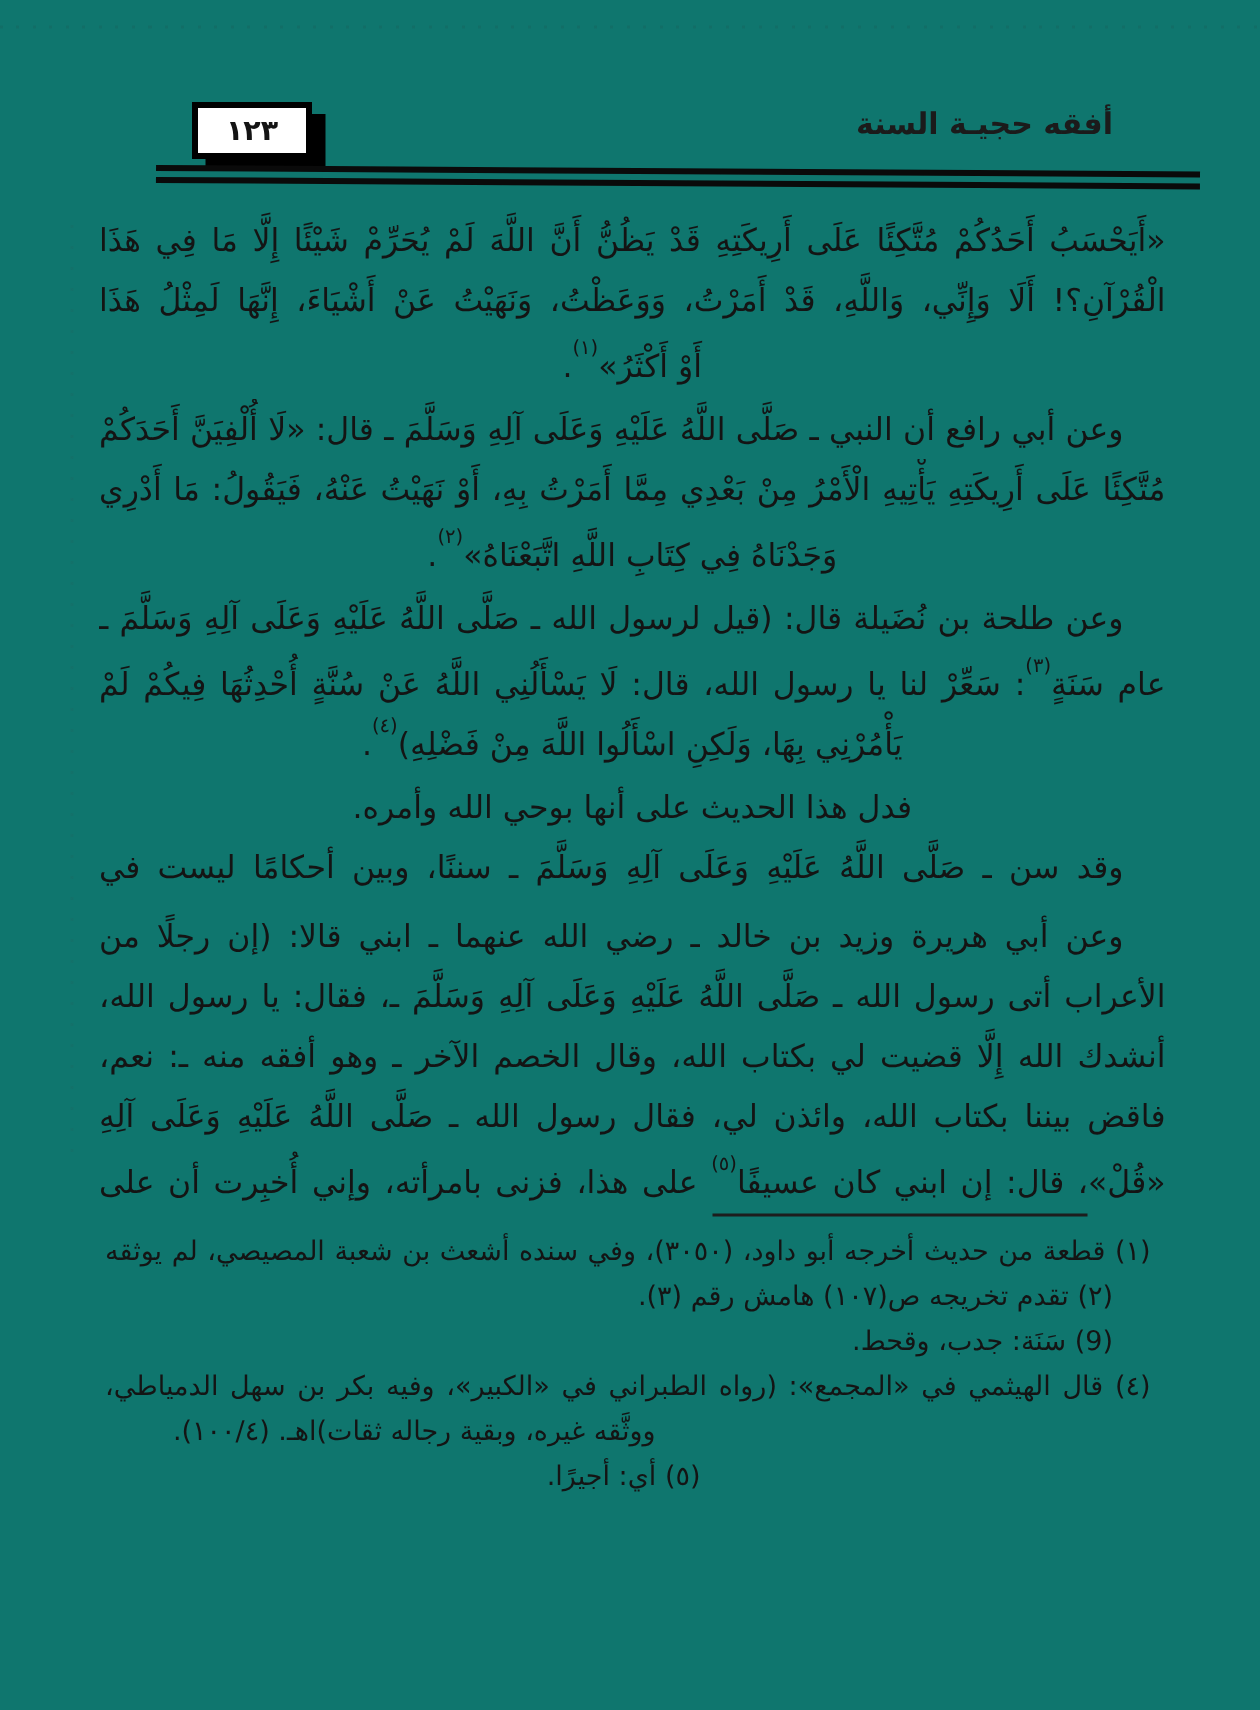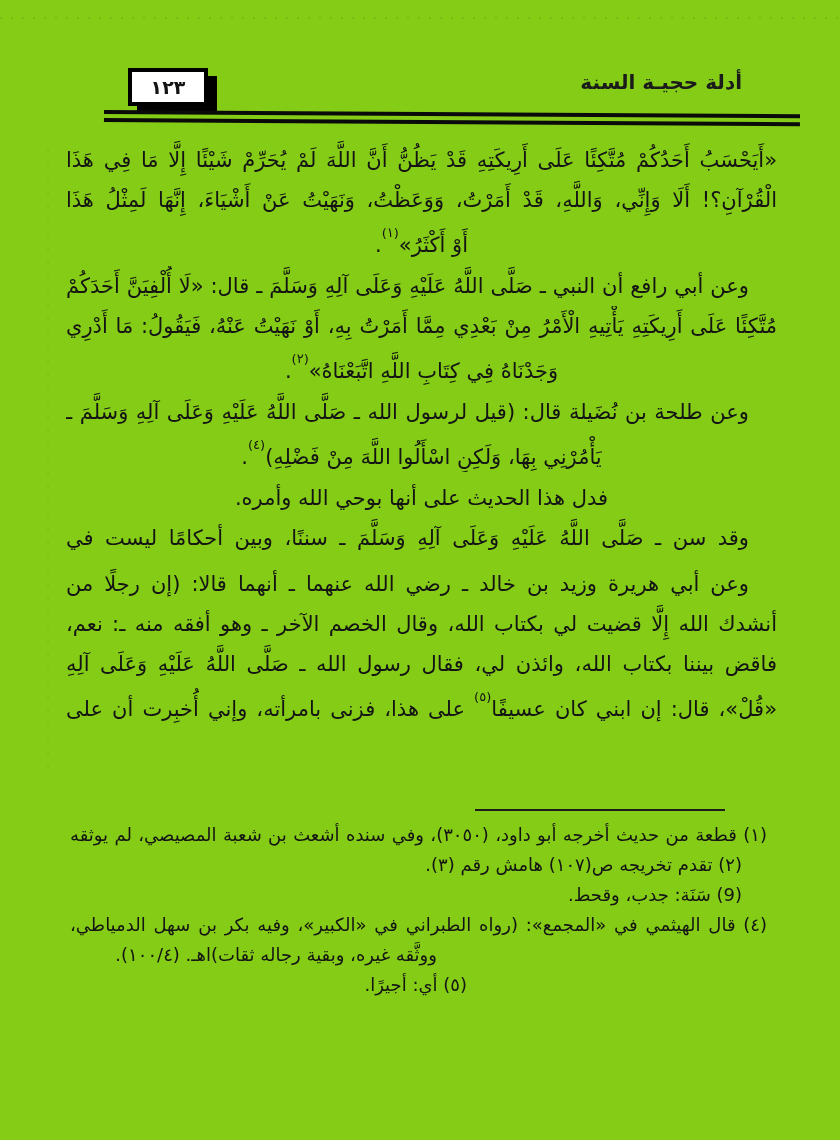--- a/index.html
+++ b/index.html
@@ -1,20 +1,20 @@
 <!DOCTYPE html>
 <html lang="ar" dir="rtl"><head>
 <meta charset="utf-8">
 <style>
   html,body{margin:0;padding:0;background:#e8e8e8;}
   .scan-page{
     position:relative;
     width:840px;height:1140px;
     margin:0 auto;
-    background:#84cc16;
+    background:#0f766e;
     font-family:"DejaVu Sans", sans-serif;
     color:#141414;
     overflow:hidden;
     direction:rtl;
   }
   
   .pagenum-box{
     position:absolute;left:128px;top:68px;
     width:72px;height:30px;
     background:#fff;
@@ -75,48 +75,50 @@
 
 <div class="scan-page">
 
   <div class="noise-top"></div>
   <div class="noise-left"></div>
 
   <div class="pagenum-box">
     <span>١٢٣</span>
   </div>
 
-  <div class="header-title">أدلة حجيـة السنة</div>
+  <div class="header-title">أفقه حجيـة السنة</div>
 
   <div class="double-rule">
     <div class="bar1"></div>
     <div class="bar2"></div>
   </div>
 
   <div class="body-text" id="body-text">
       <div class="paragraph">
         <div class="bline just">«أَيَحْسَبُ أَحَدُكُمْ مُتَّكِئًا عَلَى أَرِيكَتِهِ قَدْ يَظُنُّ أَنَّ اللَّهَ لَمْ يُحَرِّمْ شَيْئًا إِلَّا مَا فِي هَذَا</div>
         <div class="bline just">الْقُرْآنِ؟! أَلَا وَإِنِّي، وَاللَّهِ، قَدْ أَمَرْتُ، وَوَعَظْتُ، وَنَهَيْتُ عَنْ أَشْيَاءَ، إِنَّهَا لَمِثْلُ هَذَا الْقُرْآنِ</div>
         <div class="bline cent">أَوْ أَكْثَرُ»<sup class="fn-ref">(١)</sup>.</div>
       </div>
       <div class="paragraph">
         <div class="bline just" style="padding-right: 28px;">وعن أبي رافع أن النبي ـ صَلَّى اللَّهُ عَلَيْهِ وَعَلَى آلِهِ وَسَلَّمَ ـ قال: «لَا أُلْفِيَنَّ أَحَدَكُمْ</div>
         <div class="bline just">مُتَّكِئًا عَلَى أَرِيكَتِهِ يَأْتِيهِ الْأَمْرُ مِنْ بَعْدِي مِمَّا أَمَرْتُ بِهِ، أَوْ نَهَيْتُ عَنْهُ، فَيَقُولُ: مَا أَدْرِي مَا</div>
         <div class="bline cent">وَجَدْنَاهُ فِي كِتَابِ اللَّهِ اتَّبَعْنَاهُ»<sup class="fn-ref">(٢)</sup>.</div>
       </div>
       <div class="paragraph">
         <div class="bline just" style="padding-right: 28px;">وعن طلحة بن نُضَيلة قال: (قيل لرسول الله ـ صَلَّى اللَّهُ عَلَيْهِ وَعَلَى آلِهِ وَسَلَّمَ ـ في</div>
+        <div class="bline just">عام سَنَةٍ<sup class="fn-ref">(٣)</sup>: سَعِّرْ لنا يا رسول الله، قال: لَا يَسْأَلُنِي اللَّهُ عَنْ سُنَّةٍ أُحْدِثُهَا فِيكُمْ لَمْ</div>
         <div class="bline cent">يَأْمُرْنِي بِهَا، وَلَكِنِ اسْأَلُوا اللَّهَ مِنْ فَضْلِهِ)<sup class="fn-ref">(٤)</sup>.</div>
       </div>
       <div class="paragraph">
         <div class="bline cent">فدل هذا الحديث على أنها بوحي الله وأمره.</div>
         <div class="bline just" style="padding-right: 28px;">وقد سن ـ صَلَّى اللَّهُ عَلَيْهِ وَعَلَى آلِهِ وَسَلَّمَ ـ سننًا، وبين أحكامًا ليست في القرآن،</div>
       </div>
       <div class="paragraph">
-        <div class="bline just" style="padding-right: 28px;">وعن أبي هريرة وزيد بن خالد ـ رضي الله عنهما ـ أنهما قالا: (إن رجلًا من</div>
+        <div class="bline just" style="padding-right: 28px;">وعن أبي هريرة وزيد بن خالد ـ رضي الله عنهما ـ ابني قالا: (إن رجلًا من</div>
+        <div class="bline just">الأعراب أتى رسول الله ـ صَلَّى اللَّهُ عَلَيْهِ وَعَلَى آلِهِ وَسَلَّمَ ـ، فقال: يا رسول الله،</div>
         <div class="bline just">أنشدك الله إِلَّا قضيت لي بكتاب الله، وقال الخصم الآخر ـ وهو أفقه منه ـ: نعم،</div>
         <div class="bline just">فاقض بيننا بكتاب الله، وائذن لي، فقال رسول الله ـ صَلَّى اللَّهُ عَلَيْهِ وَعَلَى آلِهِ وَسَلَّمَ ـ:</div>
         <div class="bline just">«قُلْ»، قال: إن ابني كان عسيفًا<sup class="fn-ref">(٥)</sup> على هذا، فزنى بامرأته، وإني أُخبِرت أن على ابني</div>
       </div>
     </div>
 
   <div class="footnote-sep"></div>
 
   <div class="footnotes" id="footnotes">
       <div class="fline just">(١) قطعة من حديث أخرجه أبو داود، (٣٠٥٠)، وفي سنده أشعث بن شعبة المصيصي، لم يوثقه غير</div>

